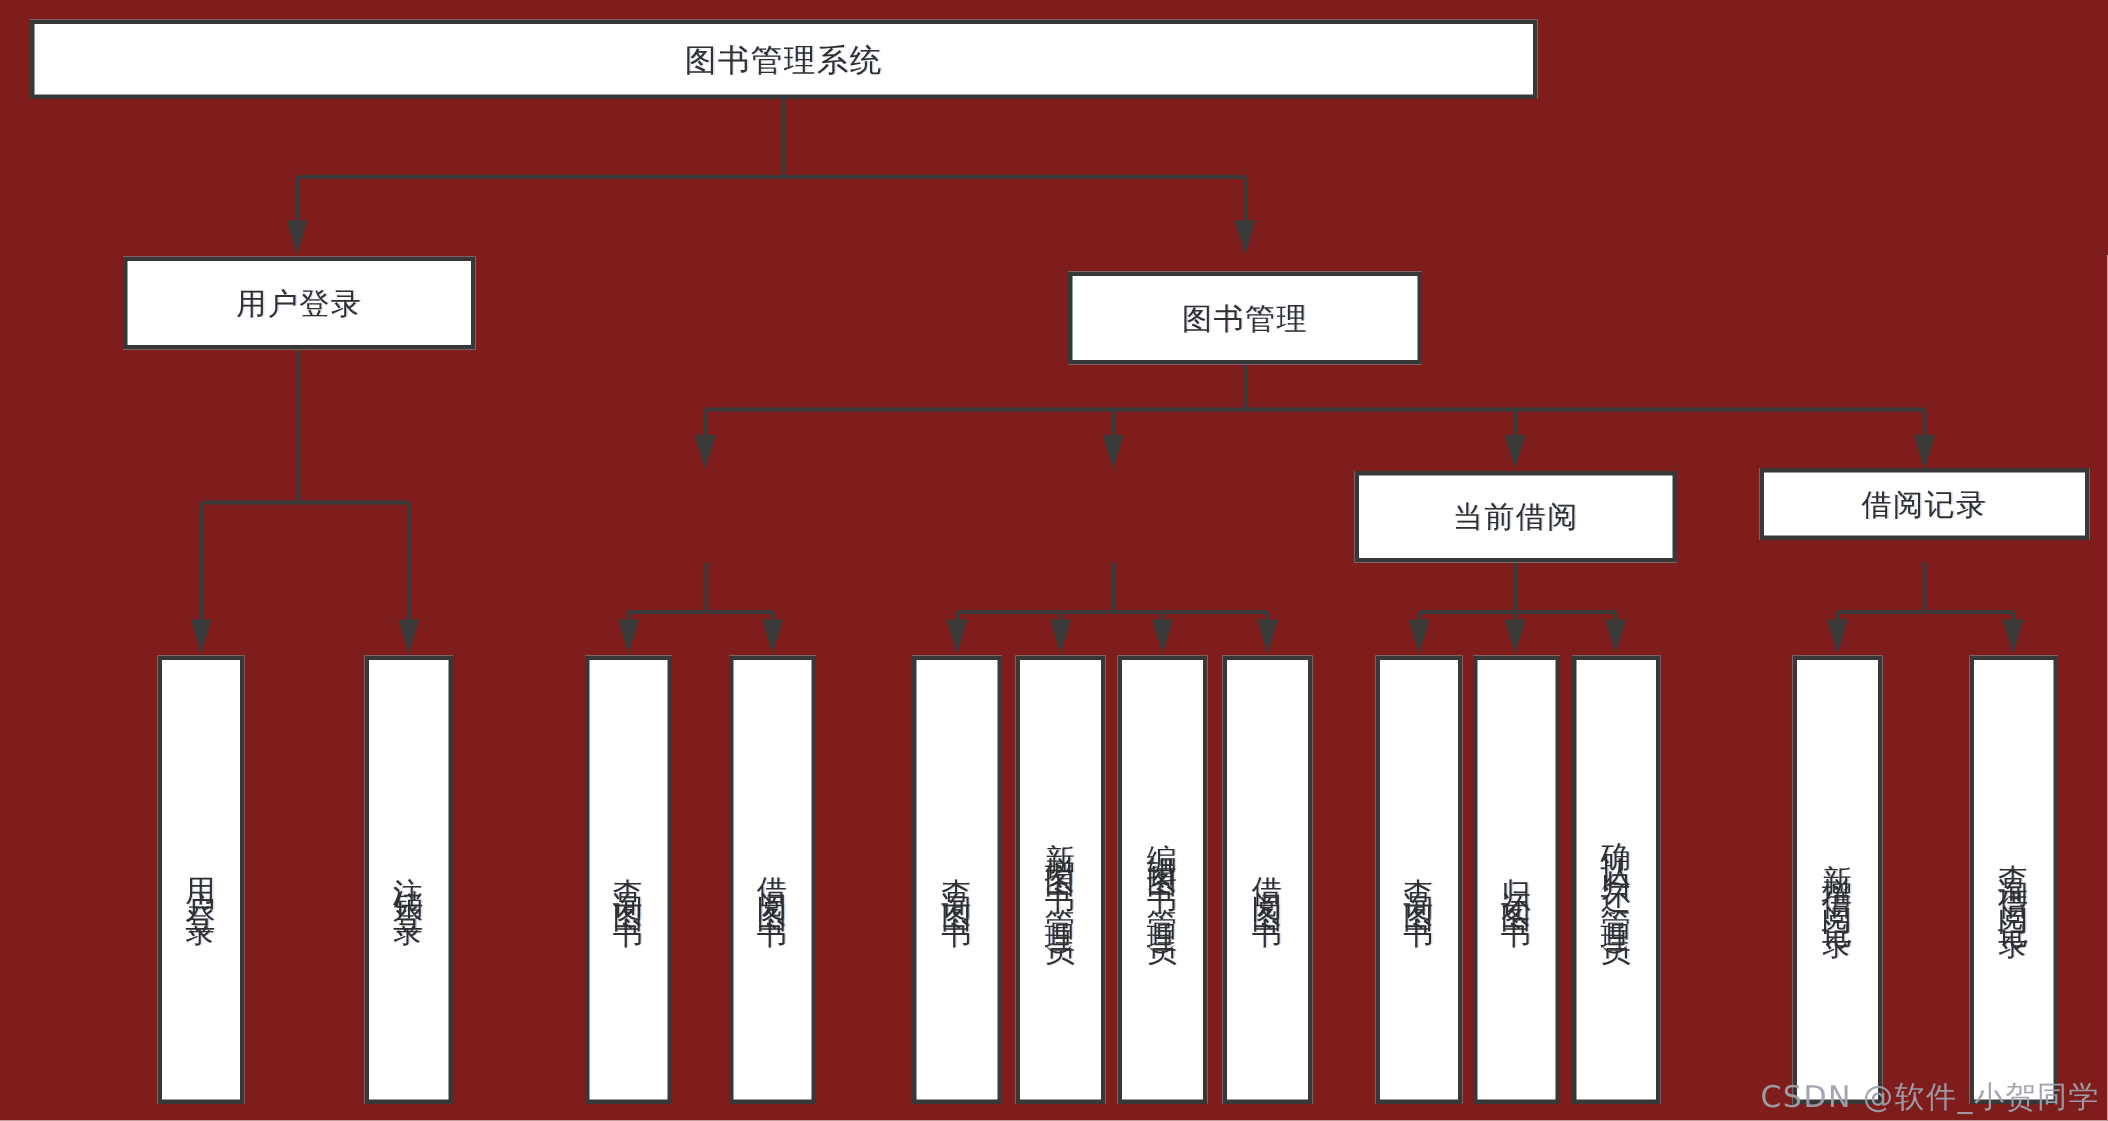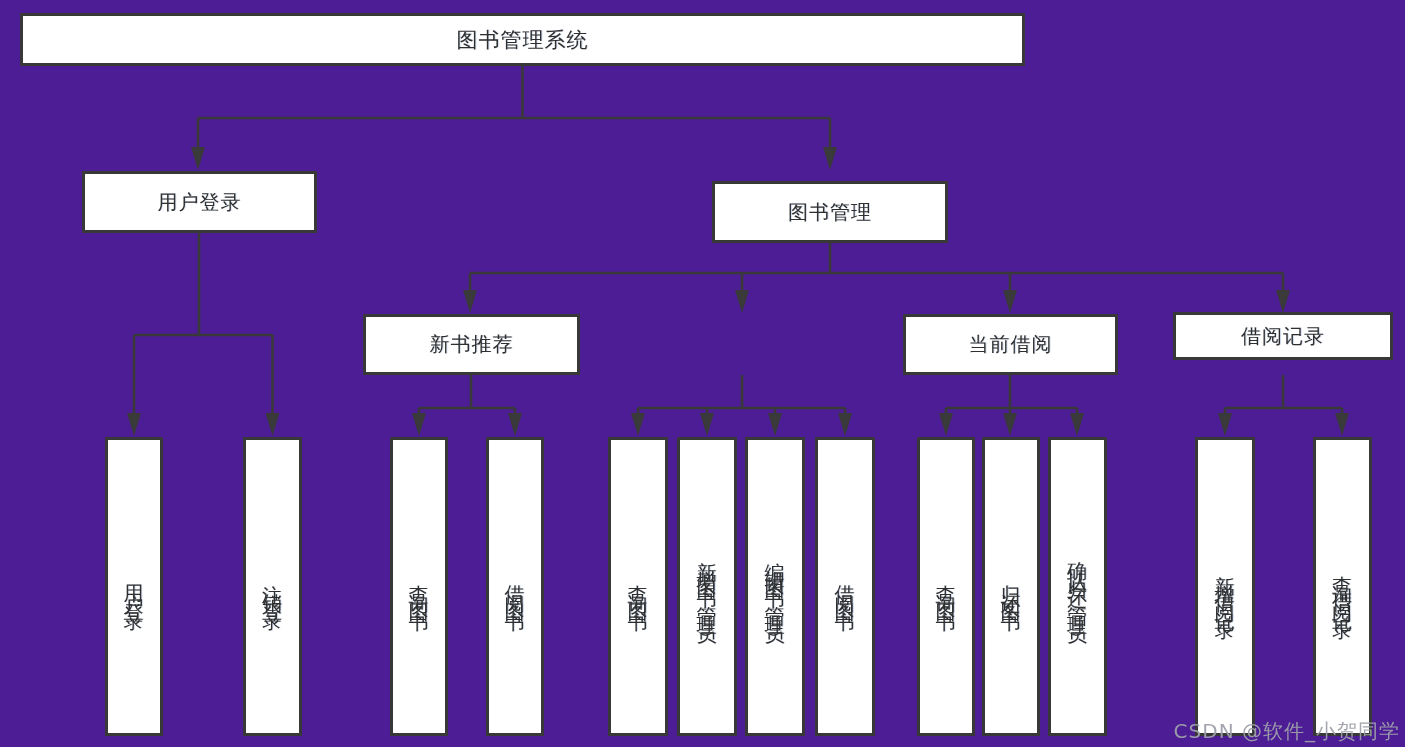--- a/index.html
+++ b/index.html
@@ -4,21 +4,21 @@
 <style>
   html, body {
     margin: 0;
     padding: 0;
     background: #ffffff;
   }
   .canvas {
     position: relative;
     width: 1405px;
     height: 747px;
-    background: #4c1d95;
+    background: #7f1d1d;
     font-family: "DejaVu Sans", "Liberation Sans", sans-serif;
     overflow: hidden;
   }
   svg.connectors {
     position: absolute;
     left: 0;
     top: 0;
     width: 1405px;
     height: 747px;
   }
@@ -128,23 +128,20 @@
     <span>图书管理系统</span>
   </div>
 
   <div class="node hnode" style="left:82px; top:171px; width:235px; height:62px;">
     <span>用户登录</span>
   </div>
   <div class="node hnode" style="left:712px; top:181px; width:236px; height:62px;">
     <span>图书管理</span>
   </div>
 
-  <div class="node hnode" style="left:363px; top:314px; width:217px; height:61px;">
-    <span>新书推荐</span>
-  </div>
   <div class="node hnode" style="left:903px; top:314px; width:215px; height:61px;text-align:right;">
     <span>当前借阅</span>
   </div>
   <div class="node hnode" style="left:1173px; top:312px; width:220px; height:48px;">
     <span>借阅记录</span>
   </div>
 
   <div class="node vnode" style="left:105px; top:437px; width:58px; height:299px;">
     <span>用户登录</span>
   </div>

